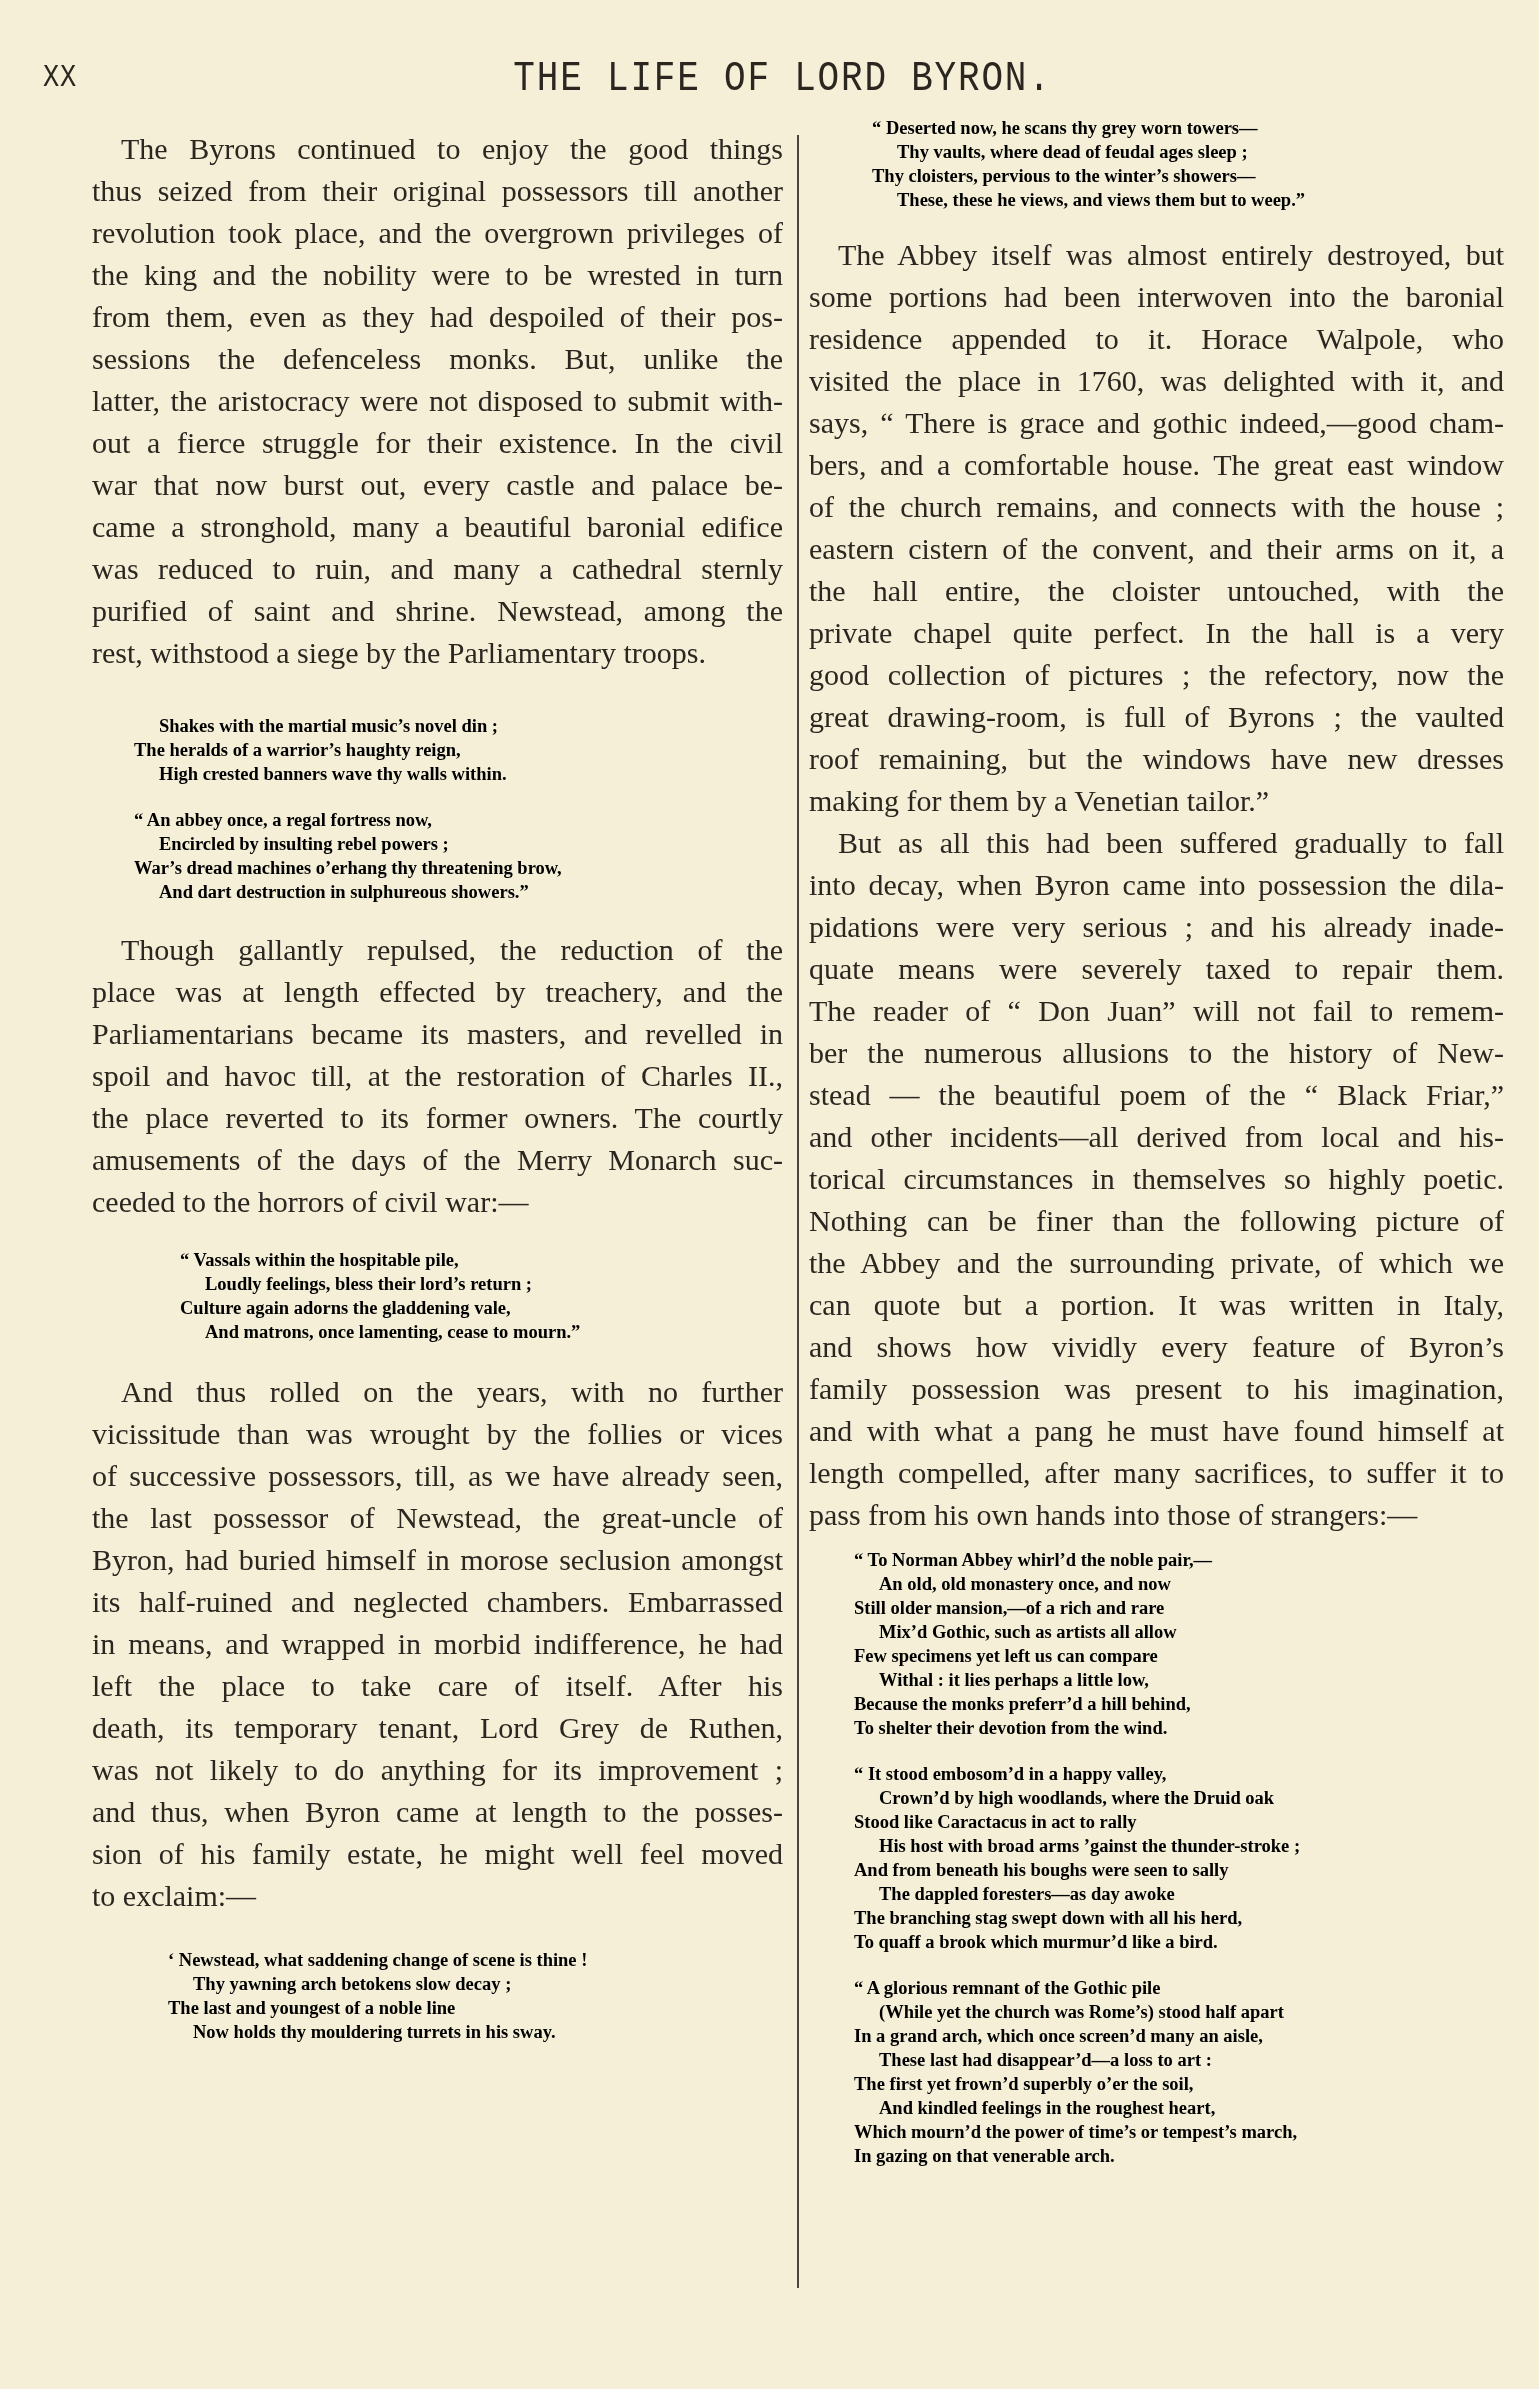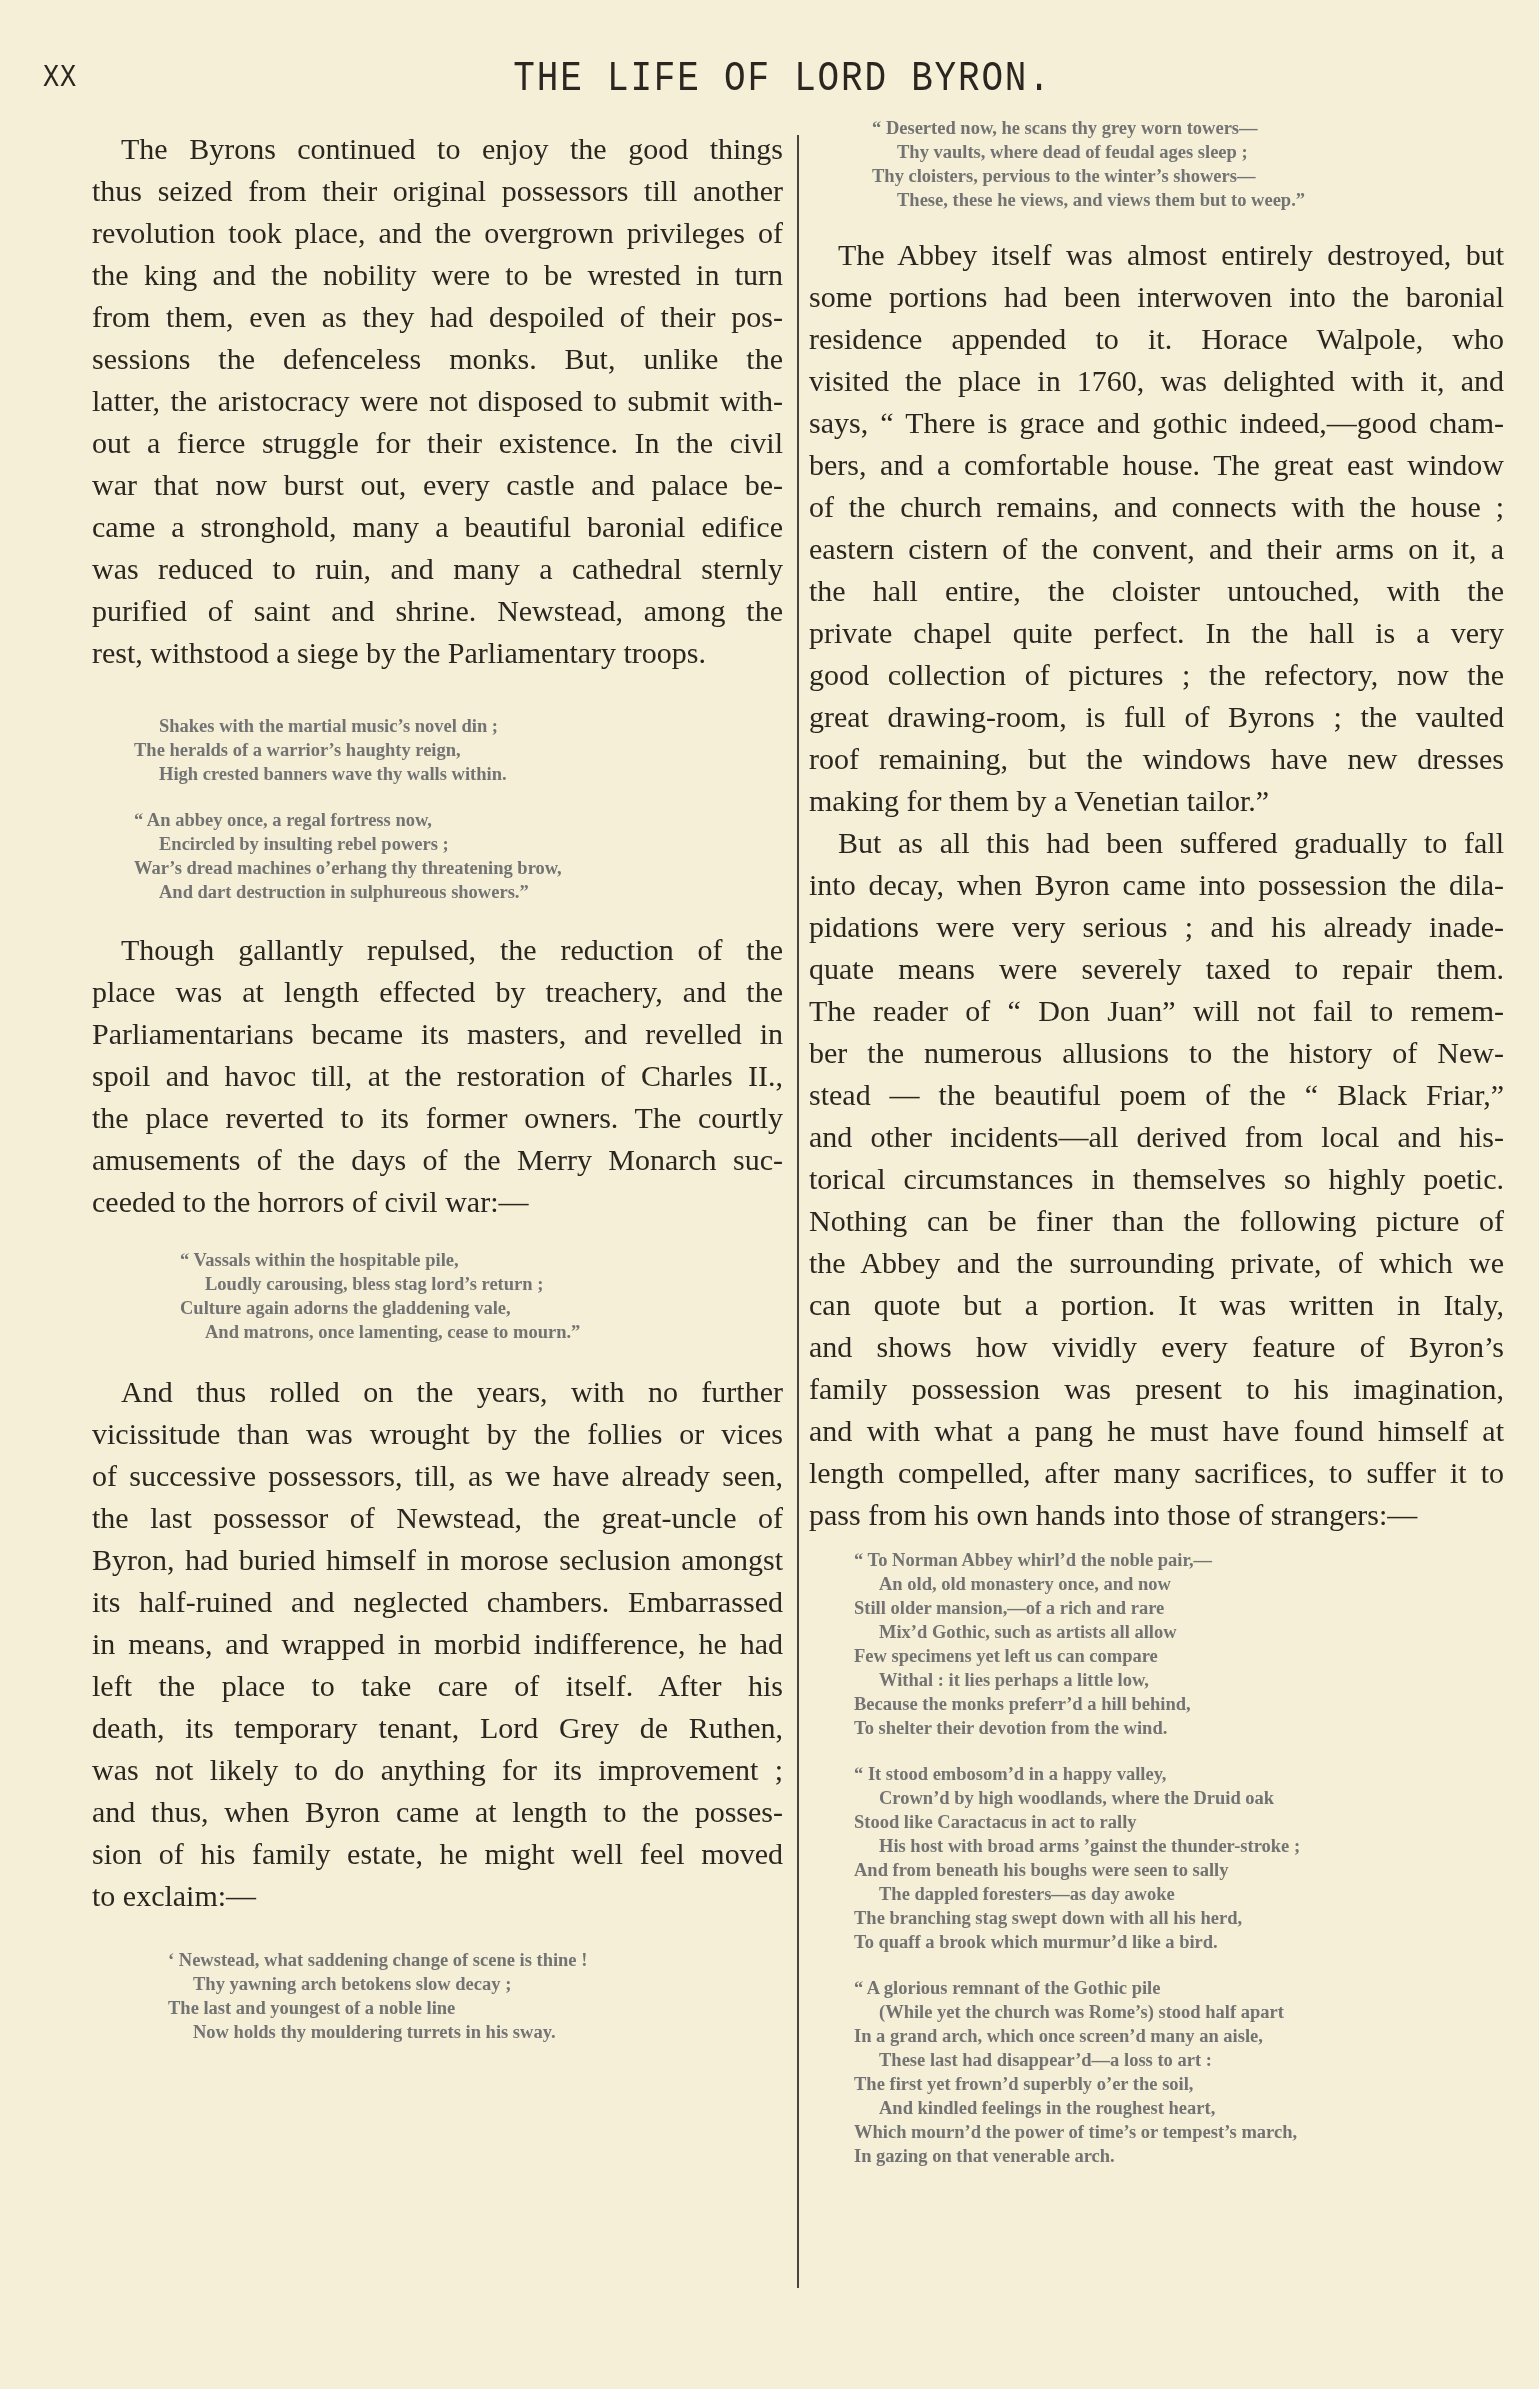--- a/index.html
+++ b/index.html
@@ -31,21 +31,21 @@
     background: #4a443a;
   }
   .para {
     font-size: 30px; line-height: 42px; text-align: justify;
     margin: 0; transform-origin: left top;
   }
   .para .line { display: block; text-align: justify; text-align-last: justify; white-space: nowrap; }
   .para .line.last { text-align-last: left; }
   .para .line.indent { padding-left: 29px; }
   .verse {
-    font-size: 18.5px; line-height: 24px; font-weight: bold; color: #737373;
+    font-size: 18.5px; line-height: 24px; font-weight: bold; color: #000000;
     margin: 0; font-family: "Liberation Serif", "DejaVu Serif", serif;
   }
   .verse .vline { display: block; white-space: nowrap; }
   .verse .vline.in { padding-left: 25px; }
   .stanza { margin: 0; }
 </style>
 </head>
 <body>
 
 <div class="page">
@@ -94,21 +94,21 @@
         <span class="line">Parliamentarians became its masters, and revelled in</span>
         <span class="line">spoil and havoc till, at the restoration of Charles II.,</span>
         <span class="line">the place reverted to its former owners. The courtly</span>
         <span class="line">amusements of the days of the Merry Monarch suc-</span>
         <span class="line last">ceeded to the horrors of civil war:—</span>
       </div>
 
     <div class="verse" style="margin-top:25px; margin-left:88px;">
       <div class="stanza">
           <span class="vline">“ Vassals within the hospitable pile,</span>
-          <span class="vline in">Loudly carousing, bless stag lord’s return ;</span>
+          <span class="vline in">Loudly feelings, bless their lord’s return ;</span>
           <span class="vline">Culture again adorns the gladdening vale,</span>
           <span class="vline in">And matrons, once lamenting, cease to mourn.”</span>
         </div>
     </div>
 
     <div class="para" style="margin-top:27px;">
         <span class="line indent">And thus rolled on the years, with no further</span>
         <span class="line">vicissitude than was wrought by the follies or vices</span>
         <span class="line">of successive possessors, till, as we have already seen,</span>
         <span class="line">the last possessor of Newstead, the great-uncle of</span>

